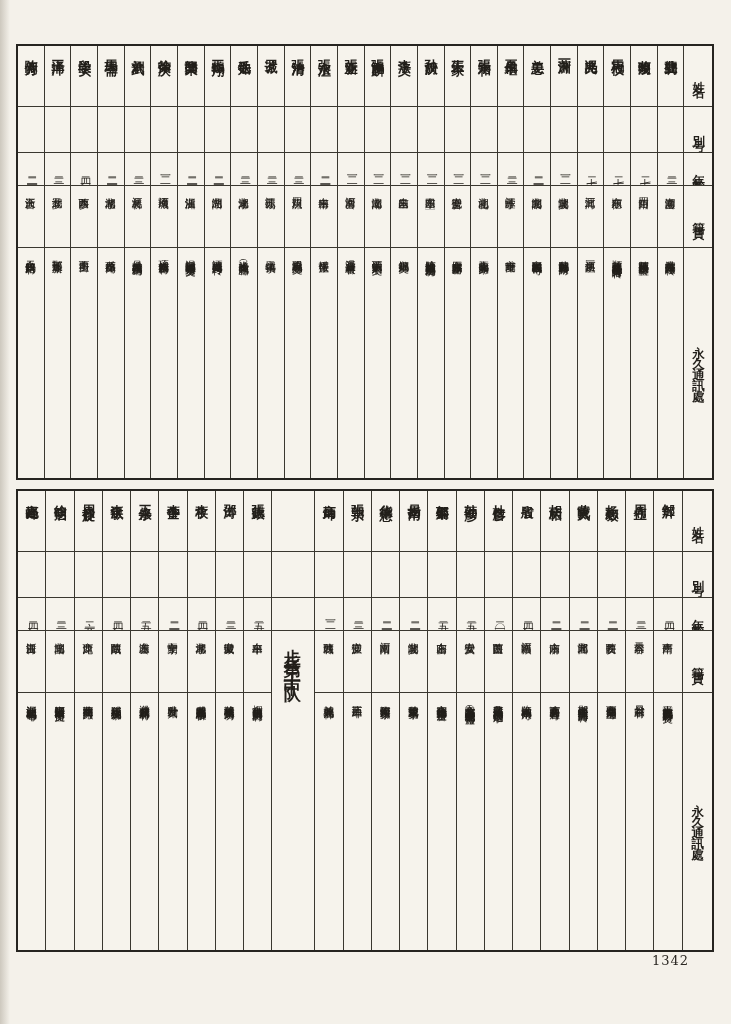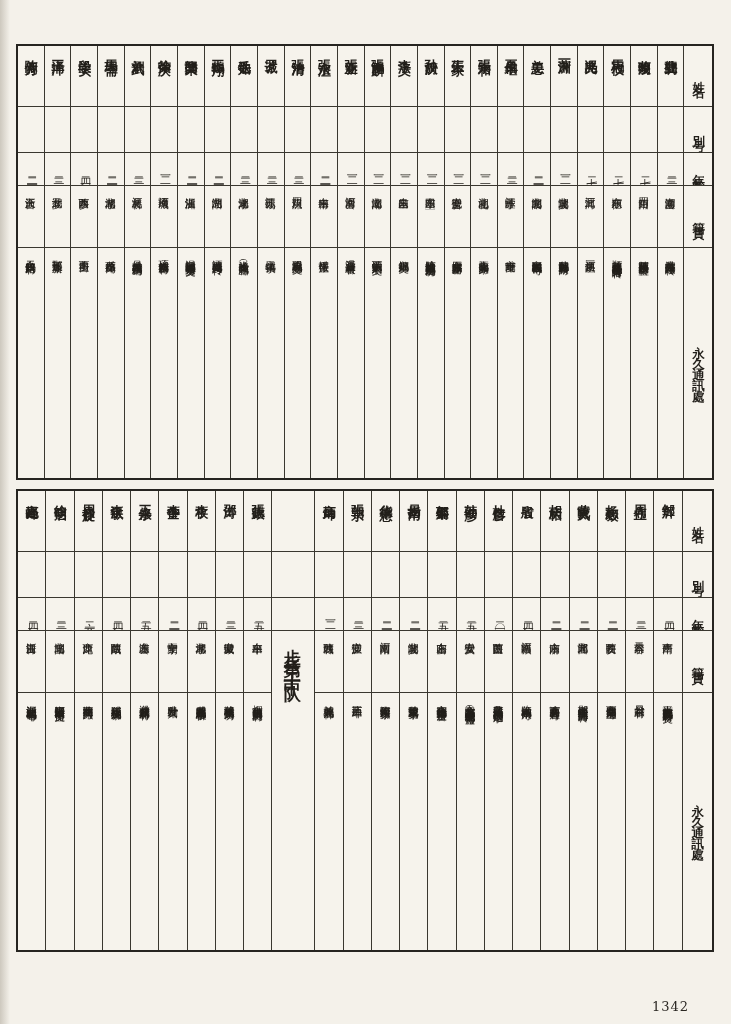--- a/index.html
+++ b/index.html
@@ -53,21 +53,21 @@
   .c-addr{flex:1 1 0;align-items:flex-start;padding-top:4px;}
   .c-addr .vt{font-size:10.5px;line-height:12.5px;letter-spacing:0.5px;}
   .c-unit{flex:1 1 0;align-items:flex-start;justify-content:center;padding-top:4px;border-top:1px solid #3a372f;}
   .c-unit .vt{font-size:17px;font-weight:700;letter-spacing:6px;}
   .headcol .cell{align-items:center;justify-content:center;padding:0;}
   .headcol .vt{font-weight:700;font-size:12.5px;letter-spacing:5px;}
   .headcol .c-addr .vt{font-size:12.5px;letter-spacing:11px;}
   .page-number{
     position:absolute;right:42px;top:953px;
     font-family:"DejaVu Serif","Liberation Serif",serif;
-    font-size:13px;color:#2a2722;letter-spacing:1px;margin-top:46px;
+    font-size:13px;color:#2a2722;letter-spacing:1px;
   }
 </style>
 </head>
 <body>
 
 <div class="page">
   <div class="scan-edge"></div>
 
   <div class="vtable" id="vtable-0">
       <div class="col">

